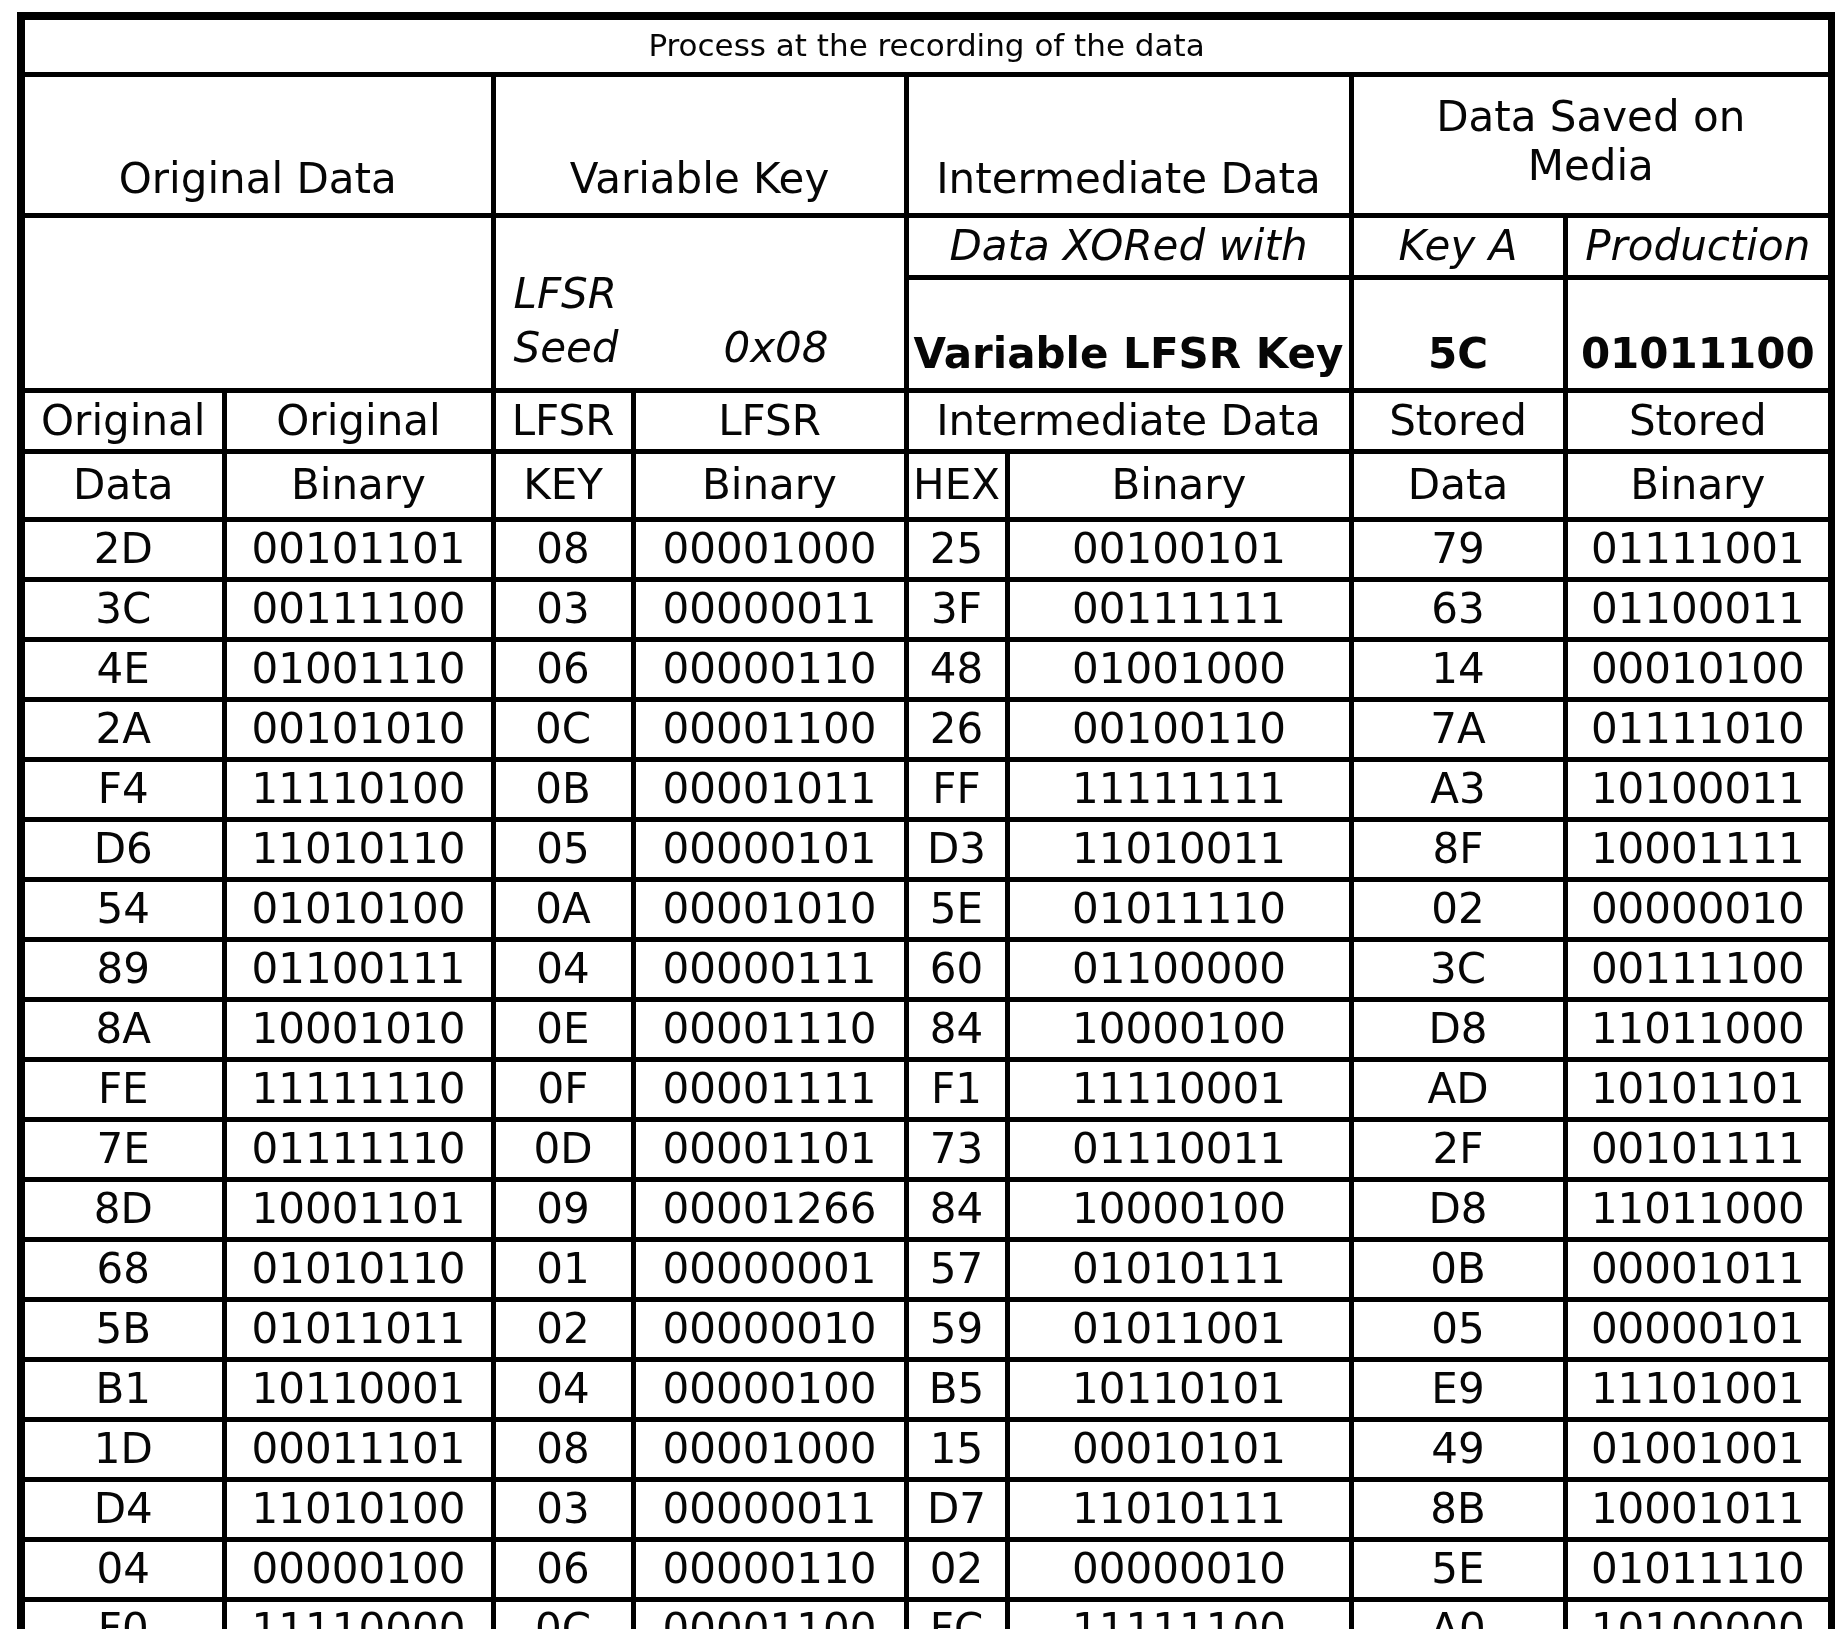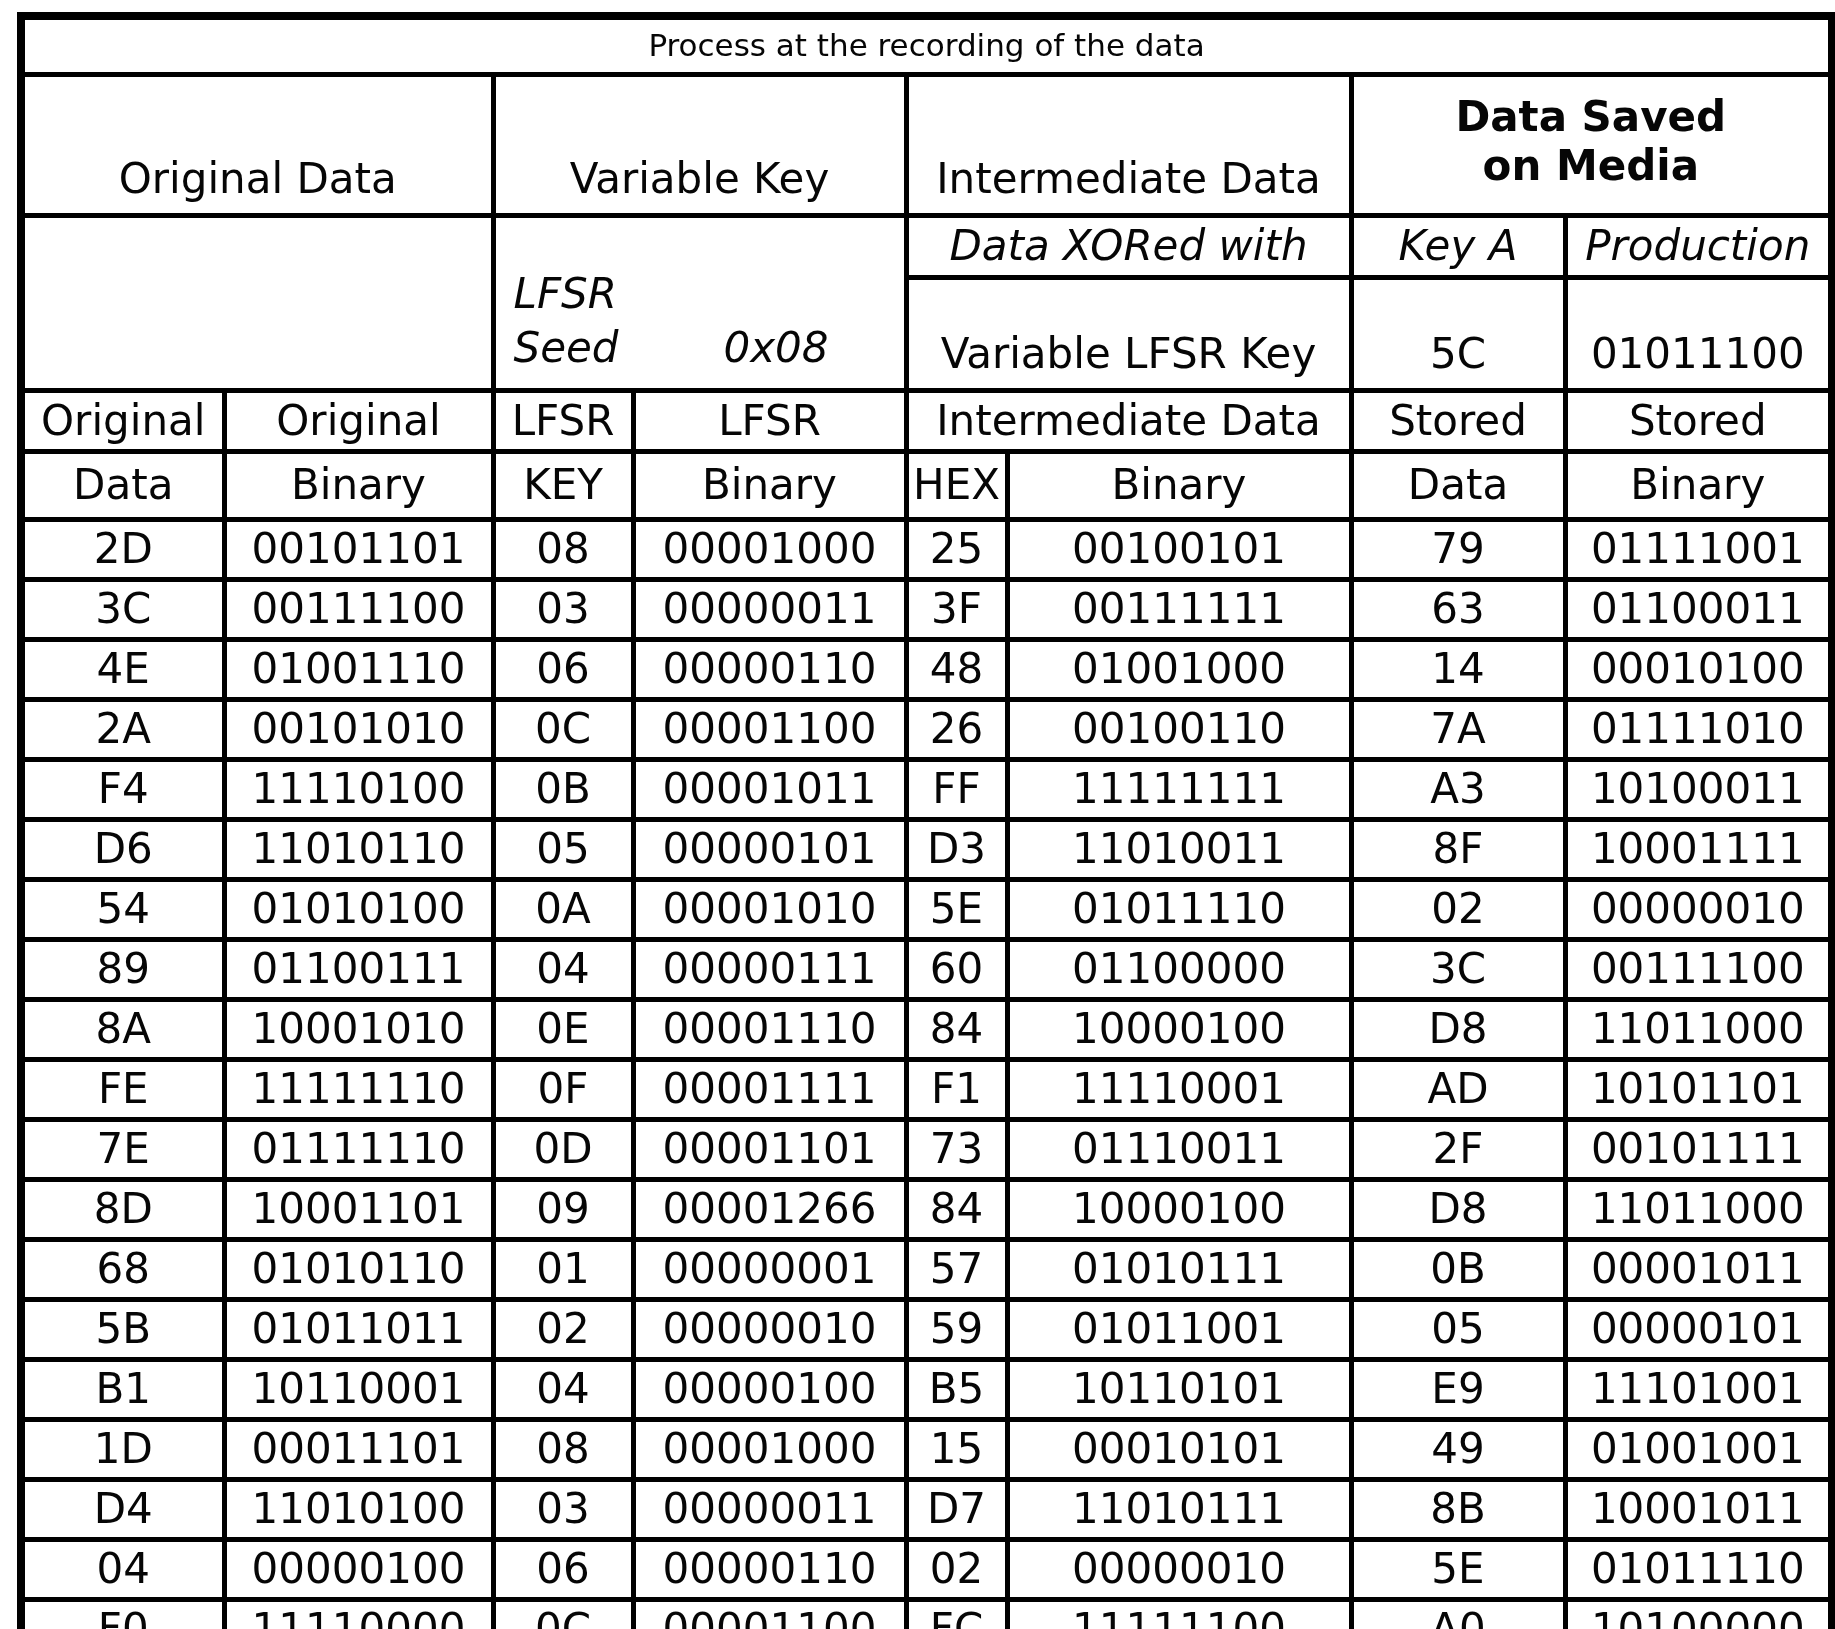--- a/index.html
+++ b/index.html
@@ -37,33 +37,34 @@
   tr.r-title td {
     height: 52px;
     font-size: 31px;
   }
   
   tr.r-sec td {
     height: 114px;
     vertical-align: bottom;
     padding-bottom: 10px;
   }
-  tr.r-sec td.saved-cell { padding-bottom: 22px; font-weight: bold; }
+  tr.r-sec td.saved-cell { padding-bottom: 22px; }
   .saved-wrap {
     width: 340px;
     margin: 0 auto;
     white-space: normal;
     line-height: 1.18;
   }
   
   tr.r-band1 td { height: 57px; font-style: italic; }
   tr.r-band2 td {
     height: 98px;
     vertical-align: bottom;
     padding-bottom: 10px;
+    font-weight: bold;
   }
   td.lfsr-seed {
     text-align: left;
     vertical-align: bottom;
     padding-left: 18px;
     padding-bottom: 12px;
     line-height: 1.3;
   }
   .seed-gap { display: inline-block; width: 105px; }
   td.blank-cell { background: #fff; }

